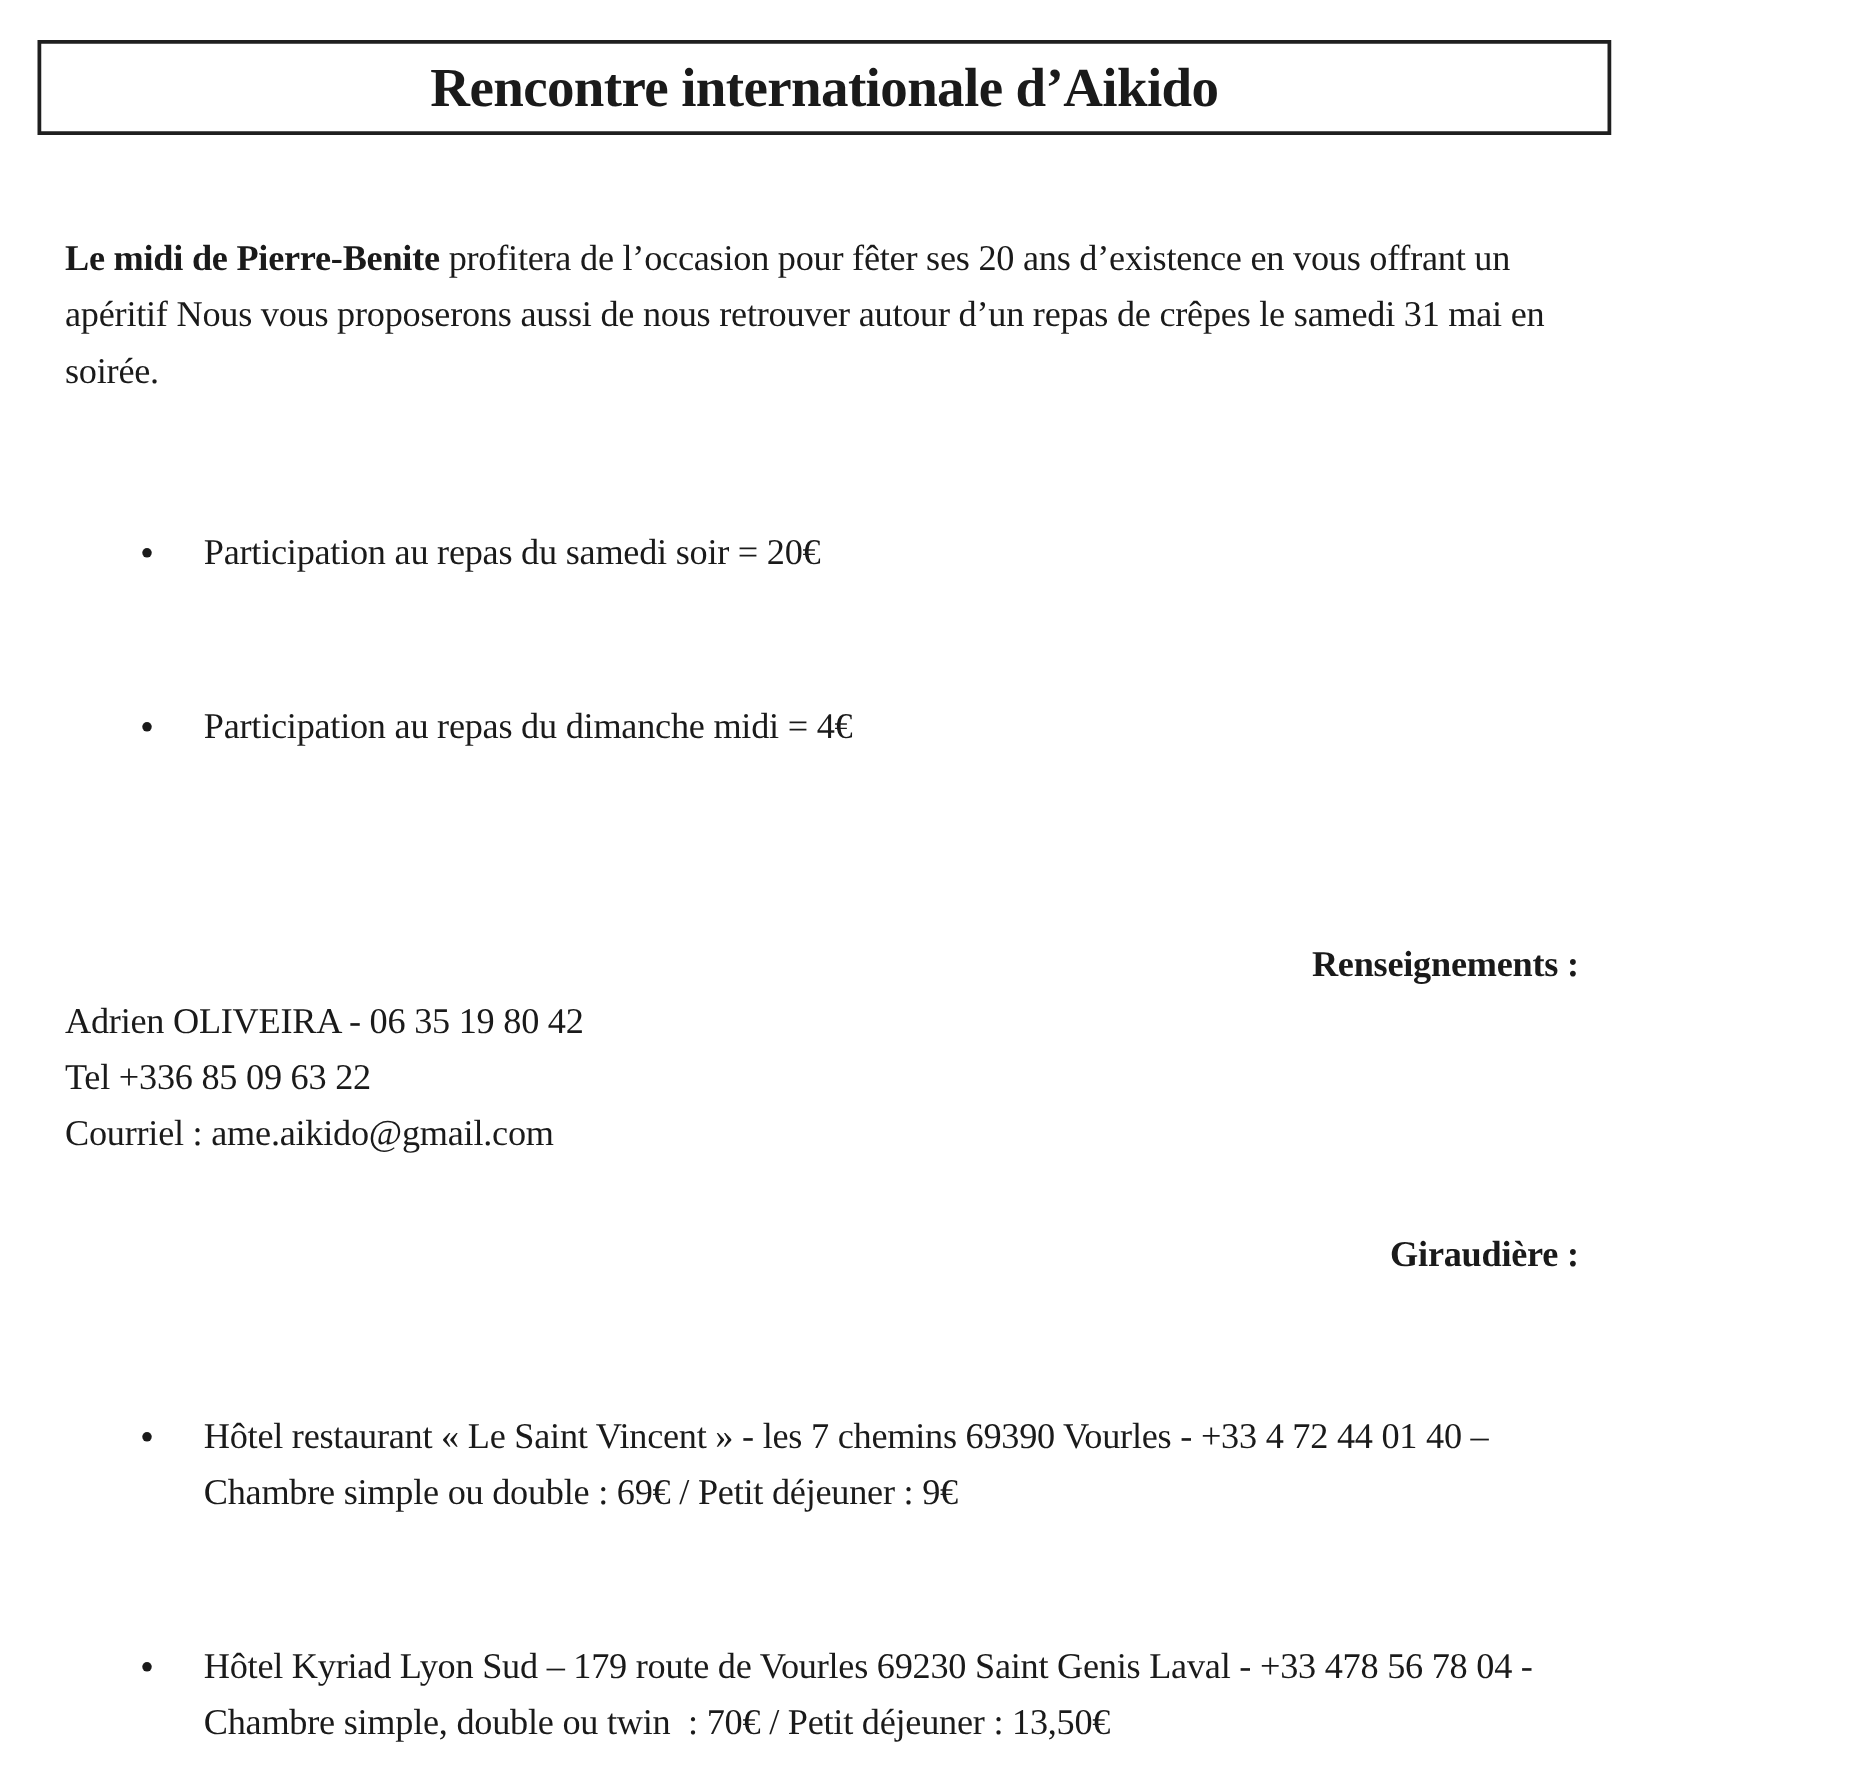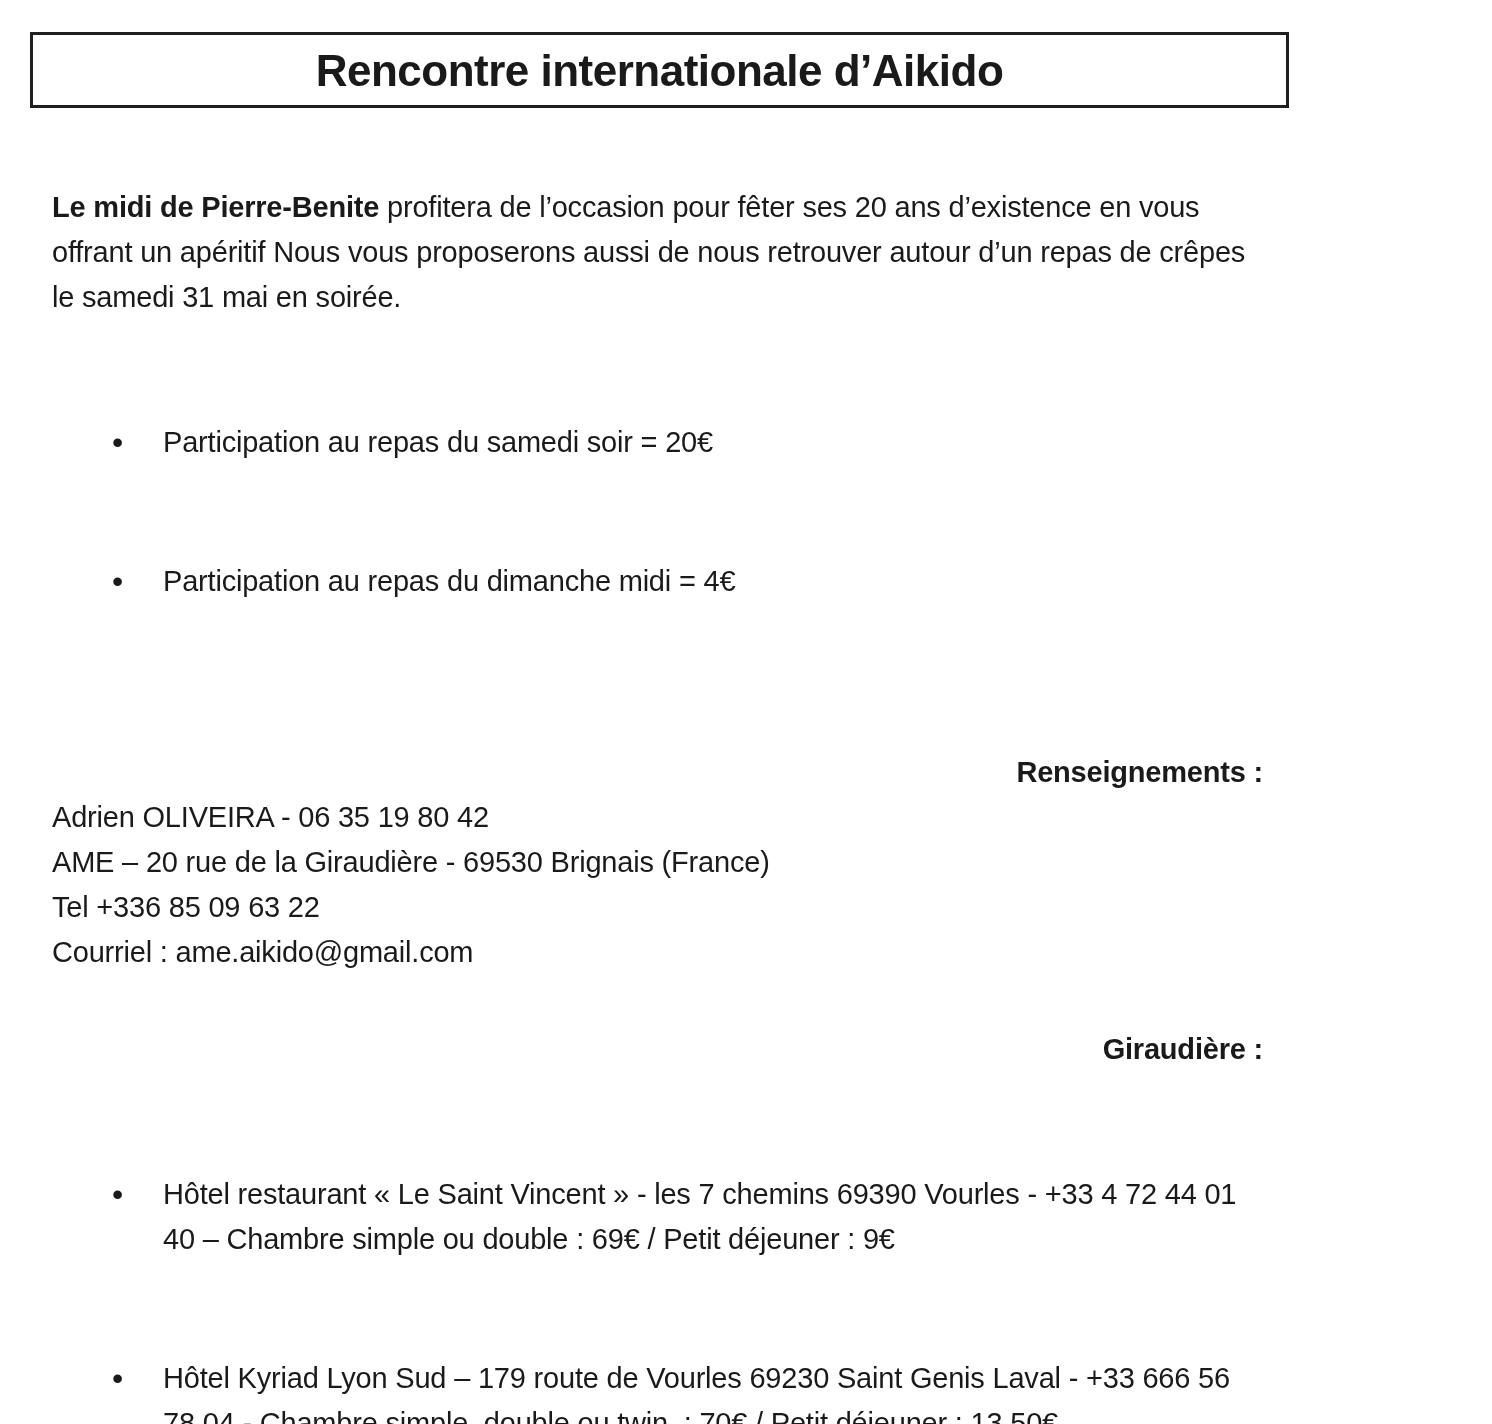--- a/index.html
+++ b/index.html
@@ -6,21 +6,21 @@
     margin: 0;
     padding: 0;
     background: #ffffff;
   }
   .page {
     position: relative;
     width: 1311px;
     height: 1424px;
     background: #ffffff;
     color: #1a1a1a;
-    font-family: Liberation Sans, sans-serif;
+    font-family: Liberation Serif, serif;
     font-size: 29px;
     line-height: 45px;
     letter-spacing: -0.2px;
     overflow: hidden;
   }
   .title-box {
     margin: 32px 22px 0 30px;
     height: 70px;
     border: 3px solid #1f1f1f;
     display: flex;
@@ -82,27 +82,26 @@
 
     <p class="intro"><span class="bold">Le midi de Pierre-Benite</span><span> profitera de l’occasion pour fêter ses 20 ans d’existence en vous offrant un apéritif Nous vous proposerons aussi de nous retrouver autour d’un repas de crêpes le samedi 31 mai en soirée.</span></p>
 
     <ul class="bullet-list">
       <li>Participation au repas du samedi soir = 20€</li>
       <li>Participation au repas du dimanche midi = 4€</li>
     </ul>
 
     <h2 class="section-heading">Renseignements :</h2>
     <p>Adrien OLIVEIRA - 06 35 19 80 42</p>
-    <p>AME – 20 rue de la Giraudière - 69530 Brignais (France)</p>
     <p>Tel +336 85 09 63 22</p>
     <p>Courriel : ame.aikido@gmail.com</p>
 
     <h2 class="section-heading">Giraudière :</h2>
     <ul class="bullet-list">
       <li>Hôtel restaurant « Le Saint Vincent » - les 7 chemins 69390 Vourles - +33 4 72 44 01 40 – Chambre simple ou double : 69€ / Petit déjeuner : 9€</li>
-      <li>Hôtel Kyriad Lyon Sud – 179 route de Vourles 69230 Saint Genis Laval - +33 666 56 78 04 - Chambre simple, double ou twin  : 70€ / Petit déjeuner : 13,50€</li>
+      <li>Hôtel Kyriad Lyon Sud – 179 route de Vourles 69230 Saint Genis Laval - +33 478 56 78 04 - Chambre simple, double ou twin  : 70€ / Petit déjeuner : 13,50€</li>
       
       
       
     </ul>
 
   </div>
 </div>
 
 </body></html>

